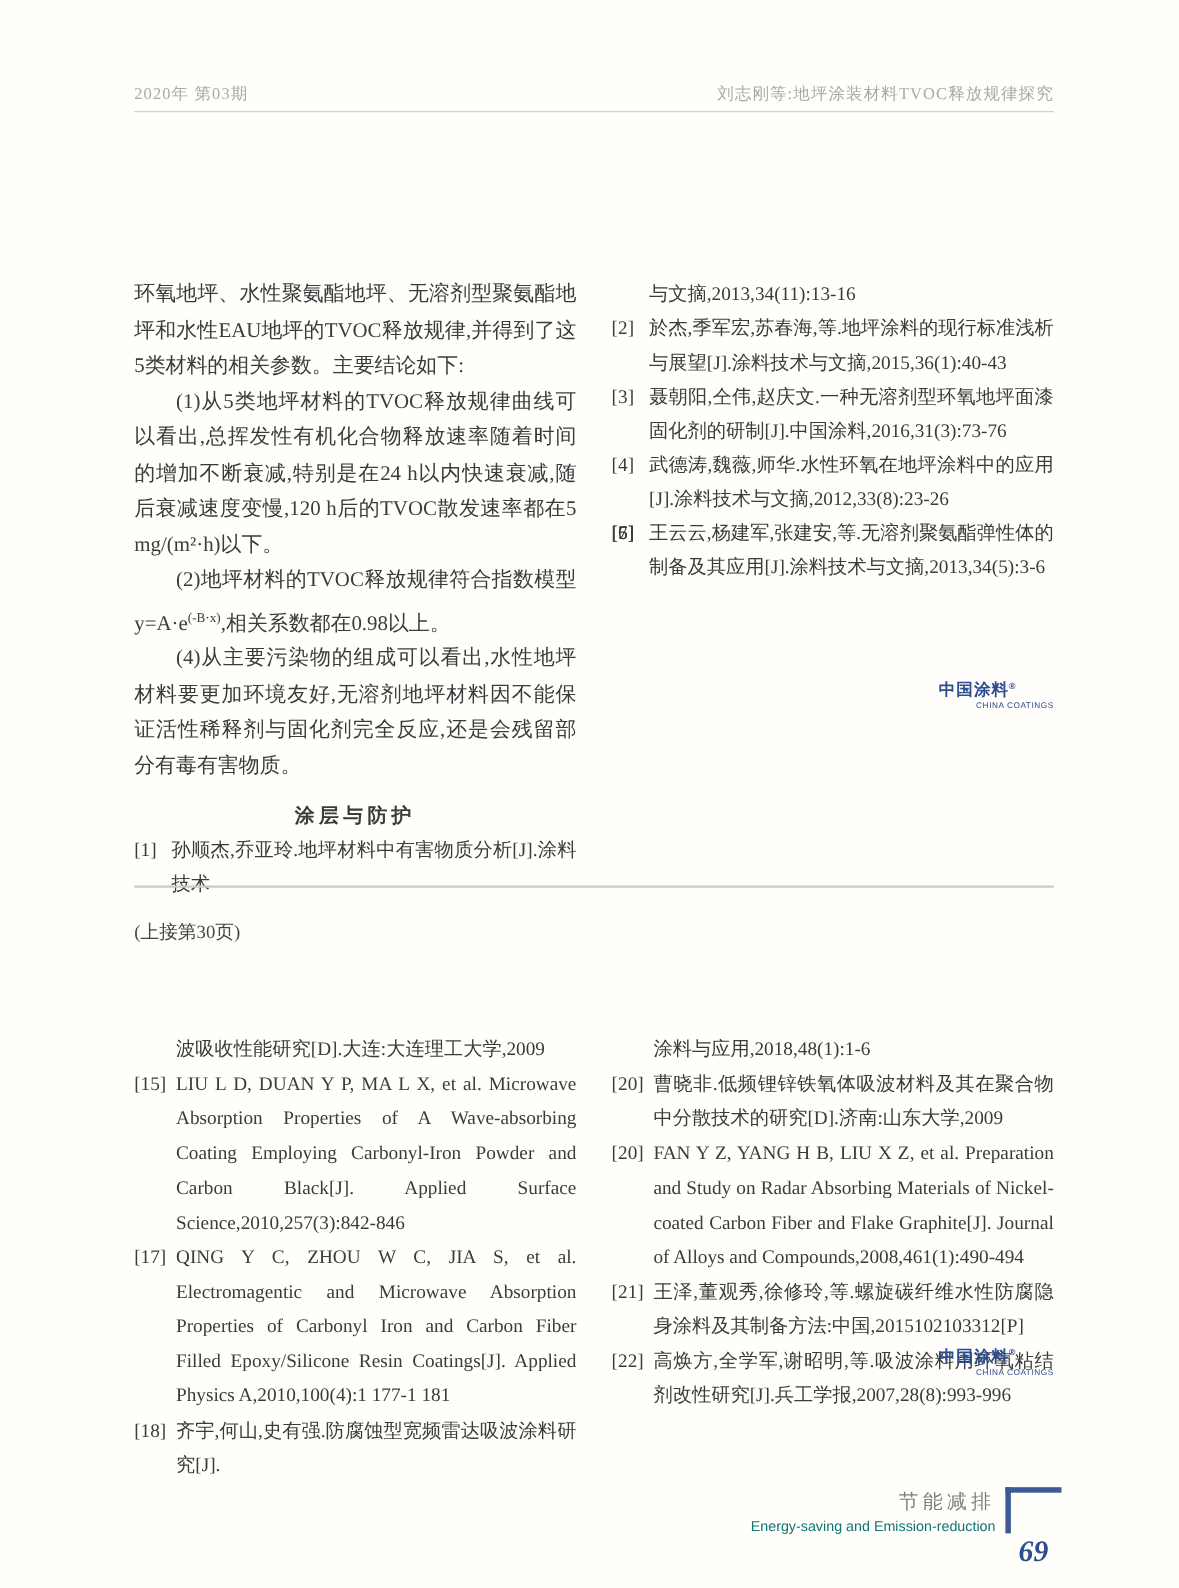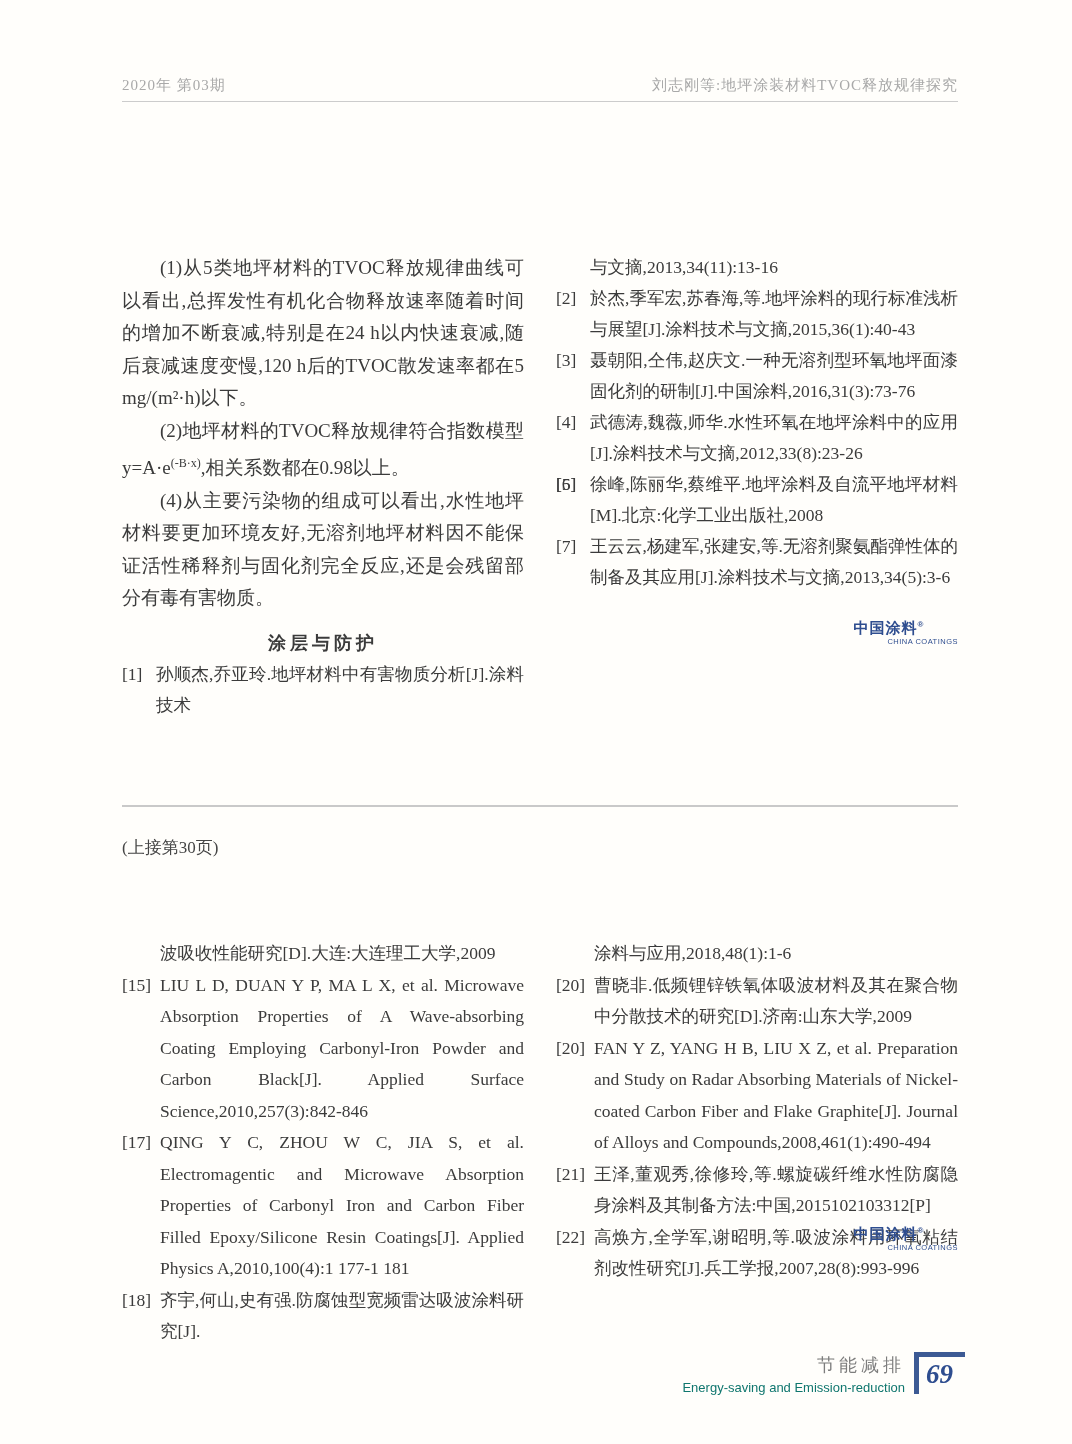--- a/index.html
+++ b/index.html
@@ -45,35 +45,36 @@
   .logo-cn sup { font-size:8px; }
   .logo-en { font-family:"Liberation Sans","DejaVu Sans",sans-serif; font-size:7.5px; letter-spacing:0.5px; margin-top:1px;padding-left:34px; }
 
   
   .footer { position:absolute; top:1352px; right:107px; display:flex; align-items:flex-start; }
   .footer-text { text-align:right; margin-right:9px; margin-top:1px; }
   .footer-cn { font-family:"Liberation Sans","DejaVu Sans",sans-serif; font-size:18px; color:#7d7d7d; letter-spacing:4px; }
   .footer-en { font-family:"Liberation Sans","DejaVu Sans",sans-serif; font-size:13px; color:#0f766e; margin-top:3px; }
   .page-box { border-top:5px solid #3c5a94; border-left:5px solid #3c5a94; width:46px; height:37px; }
   .page-num { font-family:"Liberation Serif","DejaVu Serif",serif; font-style:italic; font-weight:bold;
-              font-size:27px; color:#2e4d8f; padding-left:7px; line-height:34px; }
+              font-size:27px; color:#2e4d8f; padding-left:7px; line-height:34px;margin-top:36px; }
 </style>
 </head>
 <body>
 
 <div class="page">
 
   <div class="header">
     <span>2020年 第03期</span>
     <span>刘志刚等:地坪涂装材料TVOC释放规律探究</span>
   </div>
   <div class="header-rule"></div>
 
   <div class="two-col upper-section">
     <div class="column body-text">
+      <p>环氧地坪、水性聚氨酯地坪、无溶剂型聚氨酯地坪和水性EAU地坪的TVOC释放规律,并得到了这5类材料的相关参数。主要结论如下:</p>
       <p class="indent">(1)从5类地坪材料的TVOC释放规律曲线可以看出,总挥发性有机化合物释放速率随着时间的增加不断衰减,特别是在24 h以内快速衰减,随后衰减速度变慢,120 h后的TVOC散发速率都在5 mg/(m²·h)以下。</p>
       <p class="indent"><span>(2)地坪材料的TVOC释放规律符合指数模型y=A·e</span><sup>(-B·x)</sup><span>,相关系数都在0.98以上。</span></p>
       <p class="indent">(4)从主要污染物的组成可以看出,水性地坪材料要更加环境友好,无溶剂地坪材料因不能保证活性稀释剂与固化剂完全反应,还是会残留部分有毒有害物质。</p>
       <div class="refs-heading">涂层与防护</div>
       <div>
 
           <div class="ref"><span class="ref-num">[1]</span><span>孙顺杰,乔亚玲.地坪材料中有害物质分析[J].涂料技术</span></div>
         </div>
     </div>
     <div class="column">
@@ -82,21 +83,21 @@
           <div class="ref"><span class="ref-num"></span><span>与文摘,2013,34(11):13-16</span></div>
 
           <div class="ref"><span class="ref-num">[2]</span><span>於杰,季军宏,苏春海,等.地坪涂料的现行标准浅析与展望[J].涂料技术与文摘,2015,36(1):40-43</span></div>
 
           <div class="ref"><span class="ref-num">[3]</span><span>聂朝阳,仝伟,赵庆文.一种无溶剂型环氧地坪面漆固化剂的研制[J].中国涂料,2016,31(3):73-76</span></div>
 
           <div class="ref"><span class="ref-num">[4]</span><span>武德涛,魏薇,师华.水性环氧在地坪涂料中的应用[J].涂料技术与文摘,2012,33(8):23-26</span></div>
 
           <div class="ref"><span class="ref-num">[5]</span></div>
 
-          <div class="ref"><span class="ref-num">[6]</span><span>徐峰,陈丽华,蔡维平.地坪涂料及自流平地坪材料[M].北京:化学工业出版社,2008</span></div>
+          <div class="ref"><span class="ref-num">[6]</span></div>
 
           <div class="ref"><span class="ref-num">[7]</span><span>王云云,杨建军,张建安,等.无溶剂聚氨酯弹性体的制备及其应用[J].涂料技术与文摘,2013,34(5):3-6</span></div>
         </div>
     </div>
   </div>
 
   <div class="logo logo-1">
     <div class="logo-cn"><span>中国涂料</span><sup>®</sup></div>
     <div class="logo-en">CHINA COATINGS</div>
   </div>

